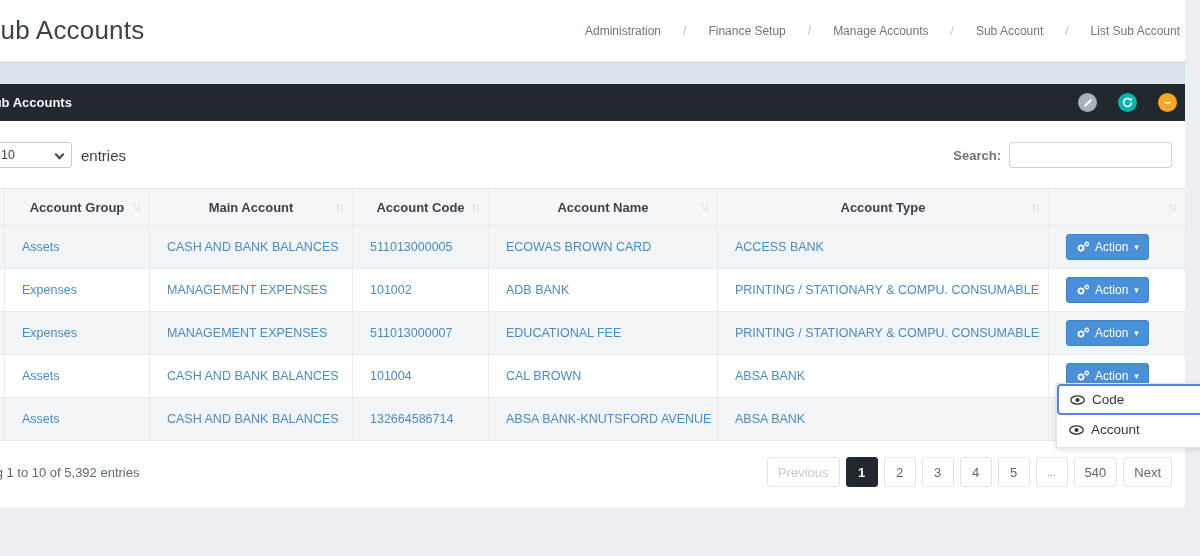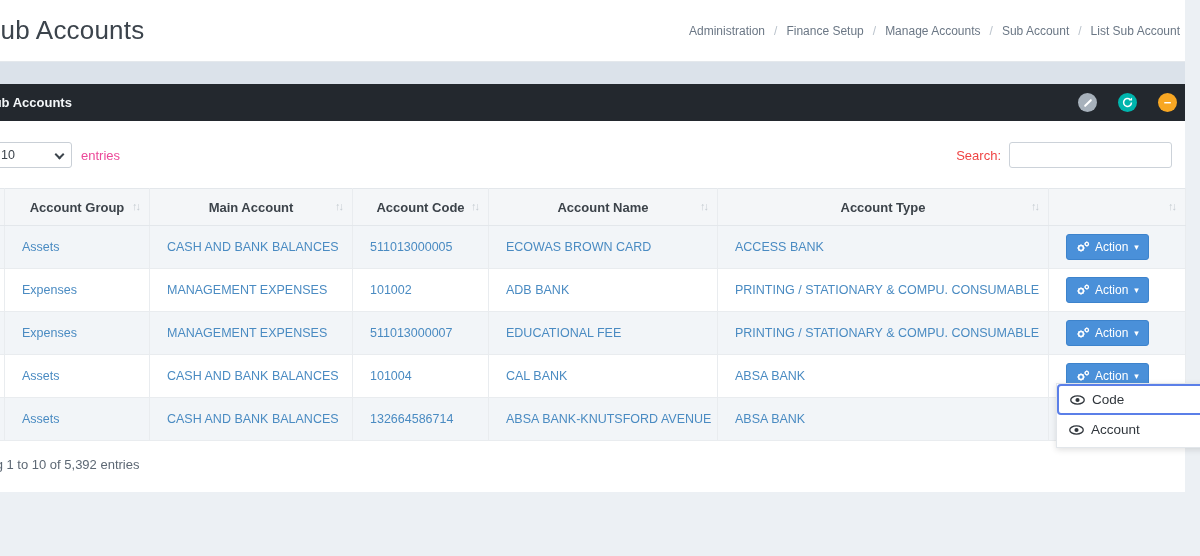--- a/index.html
+++ b/index.html
@@ -11,21 +11,21 @@
   }
   .crop-wrap { position:absolute; left:-57px; top:0; width:1242px; }
 
   
   .title-bar {
     background:#ffffff; height:62px; display:flex; align-items:center;
     justify-content:space-between; padding:0 5px 0 40px;
     border-bottom:1px solid #e4e8ec;
   }
   .page-title { font-size:26px; font-weight:400; color:#3c444c; letter-spacing:.2px; }
-  .breadcrumb { display:flex; align-items:center; gap:9px; font-size:12px; }
+  .breadcrumb { display:flex; align-items:center; gap:22px; font-size:12px; }
   .crumb { color:#6b7785; text-decoration:none; cursor:pointer; }
   .sep { color:#b9c2cb; }
 
   .band { height:22px; background:#dbe2ea; }
 
   
   .panel { background:#ffffff; }
   .panel-head {
     background:#23282e; height:37px; display:flex; align-items:center;
     justify-content:space-between; padding:0 8px 0 42px;
@@ -54,23 +54,23 @@
   .length-select-wrap { position:relative; margin-left:47px; }
   .length-select {
     width:82px; height:26px; border:1px solid #c9cfd6; border-radius:3px;
     font-size:12.5px; color:#3c444c; padding:0 22px 0 10px; background:#fff;
     -webkit-appearance:none; appearance:none; font-family:inherit;
   }
   .select-chevron {
     position:absolute; right:9px; top:9px; width:7px; height:7px; pointer-events:none;
     border-right:2px solid #3c444c; border-bottom:2px solid #3c444c; transform:rotate(45deg);
   }
-  .entries-label { font-size:13px; color:#ec4899; }
+  .entries-label { font-size:15px; color:#404040; }
   .search-ctl { display:flex; align-items:center; gap:8px; }
-  .search-label { font-size:13px; color:#ef4444; }
+  .search-label { font-size:13px; color:#737373;font-weight:bold; }
   .search-input {
     width:163px; height:26px; border:1px solid #ccd2d9; border-radius:3px;
     padding:0 8px; font-size:12.5px; color:#3c444c; background:#fff; font-family:inherit;
   }
 
   
   table { border-collapse:collapse; table-layout:fixed; width:1242px; margin-top:20px; font-size:12.5px; }
   thead th {
     background:#f4f6f8; border:1px solid #e3e7eb; border-left-color:#e9ecef; border-right-color:#e9ecef;
     height:37px; text-align:center; padding:0 17px; font-size:13px; font-weight:700; color:#3c434a;
@@ -279,21 +279,21 @@
     <span class="action-label">Action</span>
     <span class="caret">▾</span>
   </button>
 </td>
             </tr>
             <tr>
               <td></td>
               <td class="cell-link">Assets</td>
               <td class="cell-link">CASH AND BANK BALANCES</td>
               <td class="cell-link">101004</td>
-              <td class="cell-link">CAL BANK</td>
+              <td class="cell-link">CAL BROWN</td>
               <td class="cell-link">ABSA BANK</td>
               <td>
   <button class="action-btn">
     <svg class="gear-svg" width="14" height="12" viewBox="0 0 14 12">
       <g stroke="#fff" stroke-width="1.5" fill="none">
         <circle cx="5" cy="7" r="2.4"></circle>
         <path d="M5 3.4v1.2 M5 9.4v1.2 M1.4 7h1.2 M7.4 7h1.2 M2.5 4.5l.9.9 M6.6 8.6l.9.9 M7.5 4.5l-.9.9 M3.4 8.6l-.9.9"></path>
       </g>
       <circle cx="10.8" cy="3" r="1.7" stroke="#fff" stroke-width="1.3" fill="none"></circle>
       <path d="M10.8 .6v.8 M10.8 4.6v.8 M8.6 3h.8 M12.2 3h.8" stroke="#fff" stroke-width="1.3"></path>
@@ -323,20 +323,31 @@
     <span class="action-label">Action</span>
     <span class="caret">▾</span>
   </button>
 </td>
             </tr>
           </tbody>
       </table>
 
       <div class="dt-bottom">
         <span class="dt-info">Showing 1 to 10 of 5,392 entries</span>
+        <div class="pagination">
+            <button class="page-btn disabled">Previous</button>
+            <button class="page-btn active">1</button>
+            <button class="page-btn">2</button>
+            <button class="page-btn">3</button>
+            <button class="page-btn">4</button>
+            <button class="page-btn">5</button>
+            <button class="page-btn ellipsis">...</button>
+            <button class="page-btn">540</button>
+            <button class="page-btn">Next</button>
+          </div>
       </div>
 
       <div class="action-dropdown">
         <div class="dd-item focused">
           <svg class="eye-svg" width="15" height="10" viewBox="0 0 16 10">
             <ellipse cx="8" cy="5" rx="7.2" ry="4.4" fill="none" stroke="#30363c" stroke-width="1.4"></ellipse>
             <circle cx="8" cy="5" r="2.2" fill="#30363c"></circle>
           </svg>
           <span>Code</span>
         </div>

